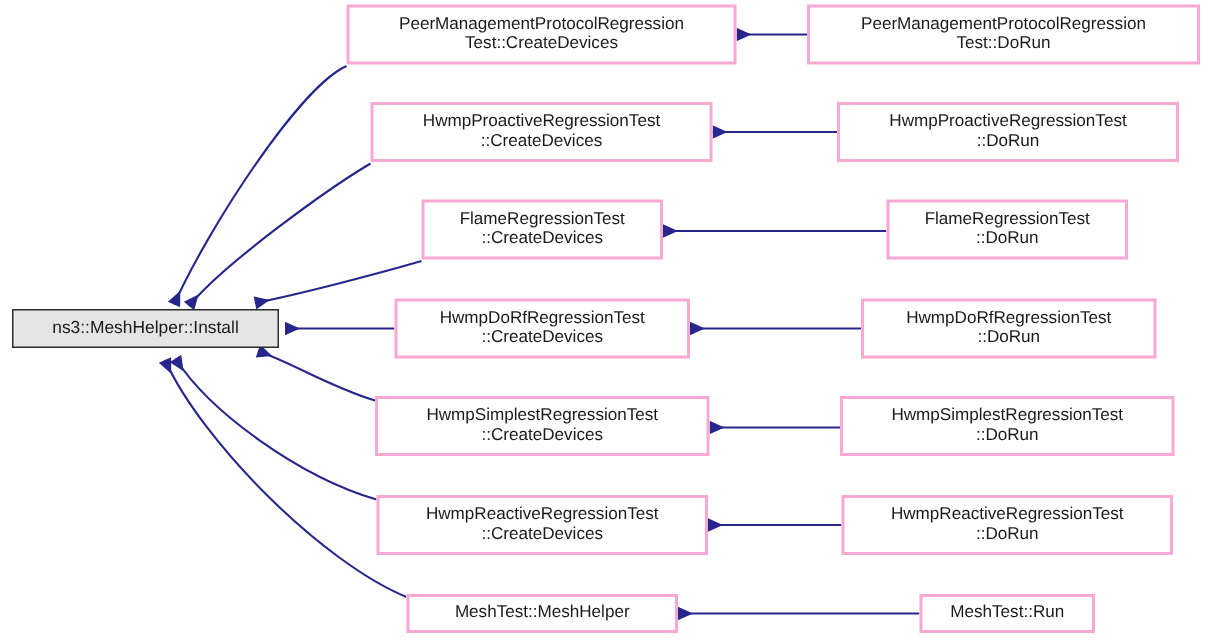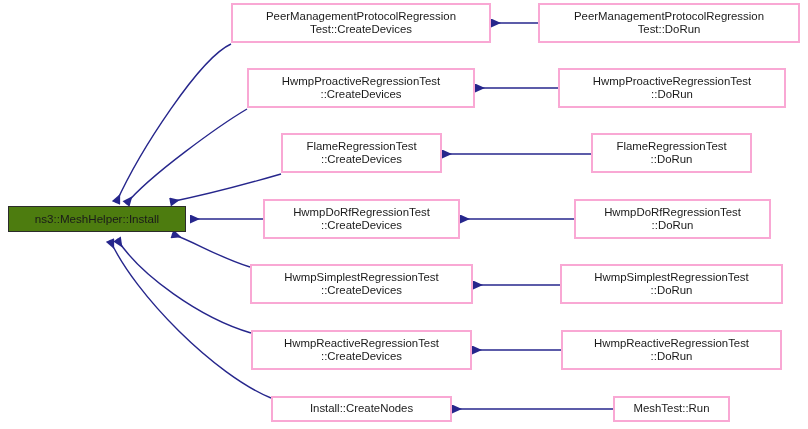--- a/index.html
+++ b/index.html
@@ -33,21 +33,21 @@
     border: 2px solid #f9a8d4;
     background: #ffffff;
     color: #1a1a1a;
     font-size: 11.4px;
     line-height: 13.4px;
     letter-spacing: 0px;
     white-space: pre-line;
     z-index: 2;
   }
   .node.root {
-    background: #4d7c0f;
+    background: #e5e5e5;
     border: 1px solid #2b2b2b;
     font-size: 11.6px;
     align-items: center;
   }
   .node-label {
     display: block;
     white-space: pre-line;
     padding: 0 4px;
   }
 </style>
@@ -92,21 +92,21 @@
       <div class="node" style="left: 247px; top: 68px; width: 228px; height: 40px;"><span class="node-label">HwmpProactiveRegressionTest
 ::CreateDevices</span></div>
       <div class="node" style="left: 281px; top: 133px; width: 161px; height: 40px;"><span class="node-label">FlameRegressionTest
 ::CreateDevices</span></div>
       <div class="node" style="left: 263px; top: 199px; width: 197px; height: 40px;"><span class="node-label">HwmpDoRfRegressionTest
 ::CreateDevices</span></div>
       <div class="node" style="left: 250px; top: 264px; width: 223px; height: 40px;"><span class="node-label">HwmpSimplestRegressionTest
 ::CreateDevices</span></div>
       <div class="node" style="left: 251px; top: 330px; width: 221px; height: 40px;"><span class="node-label">HwmpReactiveRegressionTest
 ::CreateDevices</span></div>
-      <div class="node" style="left: 271px; top: 396px; width: 181px; height: 26px;"><span class="node-label">Install::CreateNodes</span></div>
+      <div class="node" style="left: 271px; top: 396px; width: 181px; height: 26px;"><span class="node-label">MeshTest::MeshHelper</span></div>
     </div>
   <div id="right-nodes">
       <div class="node" style="left: 538px; top: 3px; width: 262px; height: 40px;"><span class="node-label">PeerManagementProtocolRegression
 Test::DoRun</span></div>
       <div class="node" style="left: 558px; top: 68px; width: 228px; height: 40px;"><span class="node-label">HwmpProactiveRegressionTest
 ::DoRun</span></div>
       <div class="node" style="left: 591px; top: 133px; width: 161px; height: 40px;"><span class="node-label">FlameRegressionTest
 ::DoRun</span></div>
       <div class="node" style="left: 574px; top: 199px; width: 197px; height: 40px;"><span class="node-label">HwmpDoRfRegressionTest
 ::DoRun</span></div>

